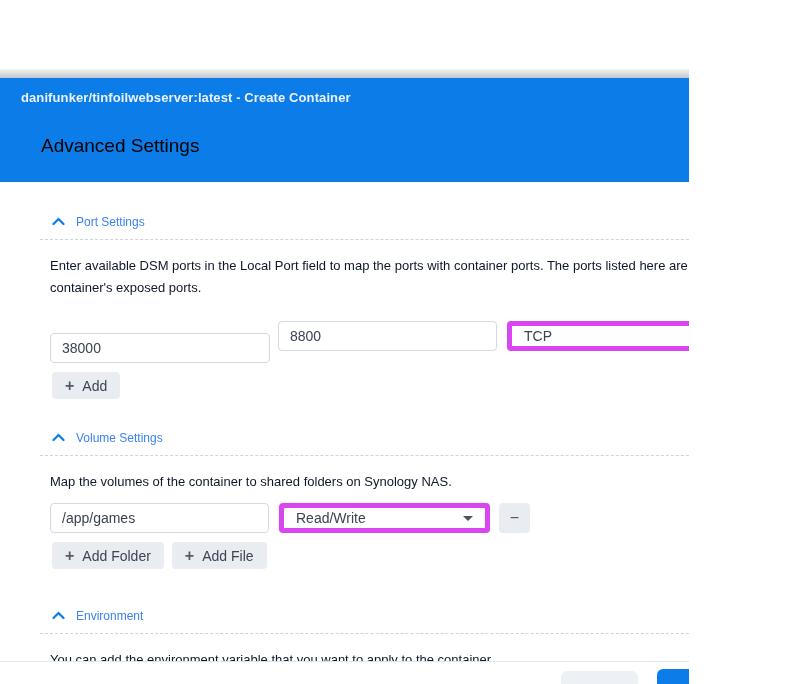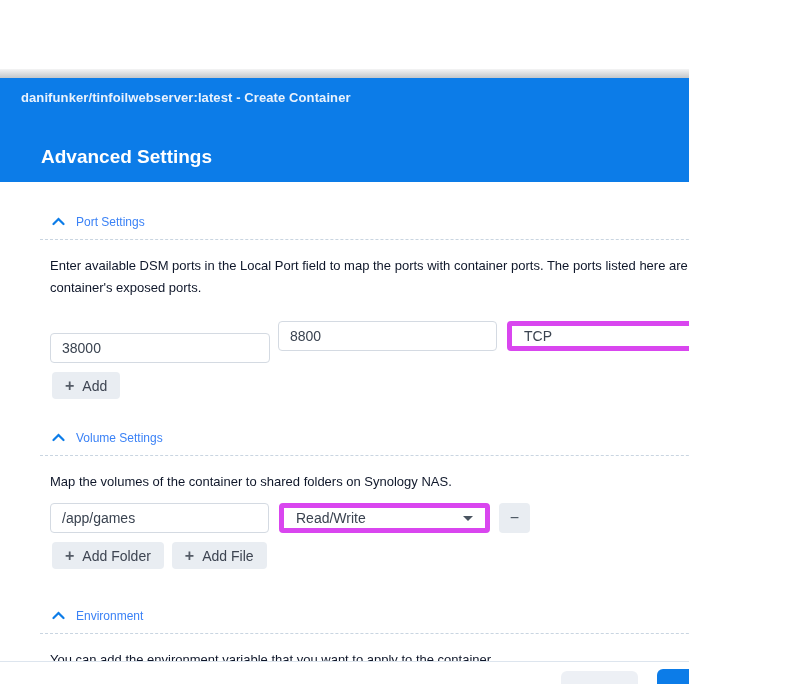--- a/index.html
+++ b/index.html
@@ -25,22 +25,22 @@
     position:absolute; left:21px; top:12px;
     font-size:13px; font-weight:bold; color:#e9f2fd; letter-spacing:0.1px;
   }
   .close-btn {
     position:absolute; right:12px; top:9px; width:22px; height:22px;
     display:flex; align-items:center; justify-content:center;
     color:#d9e9fb; font-size:15px; font-weight:bold; cursor:pointer;
     background:transparent; border:none; font-family:inherit;
   }
   .dlg-heading {
-    position:absolute; left:41px; top:68px;
-    font-size:19px; font-weight:bold; color:#ffffff;
+    position:absolute; left:41px; top:57px;
+    font-size:19px; font-weight:normal; color:#000000;
   }
 
   
   .content {
     position:absolute; top:104px; left:0; width:794px; height:479px;
     background:#fff; overflow:hidden;
   }
   .section-head {
     display:flex; align-items:center; gap:11px;
     margin:0 0 0 52px; cursor:pointer; height:19px;

